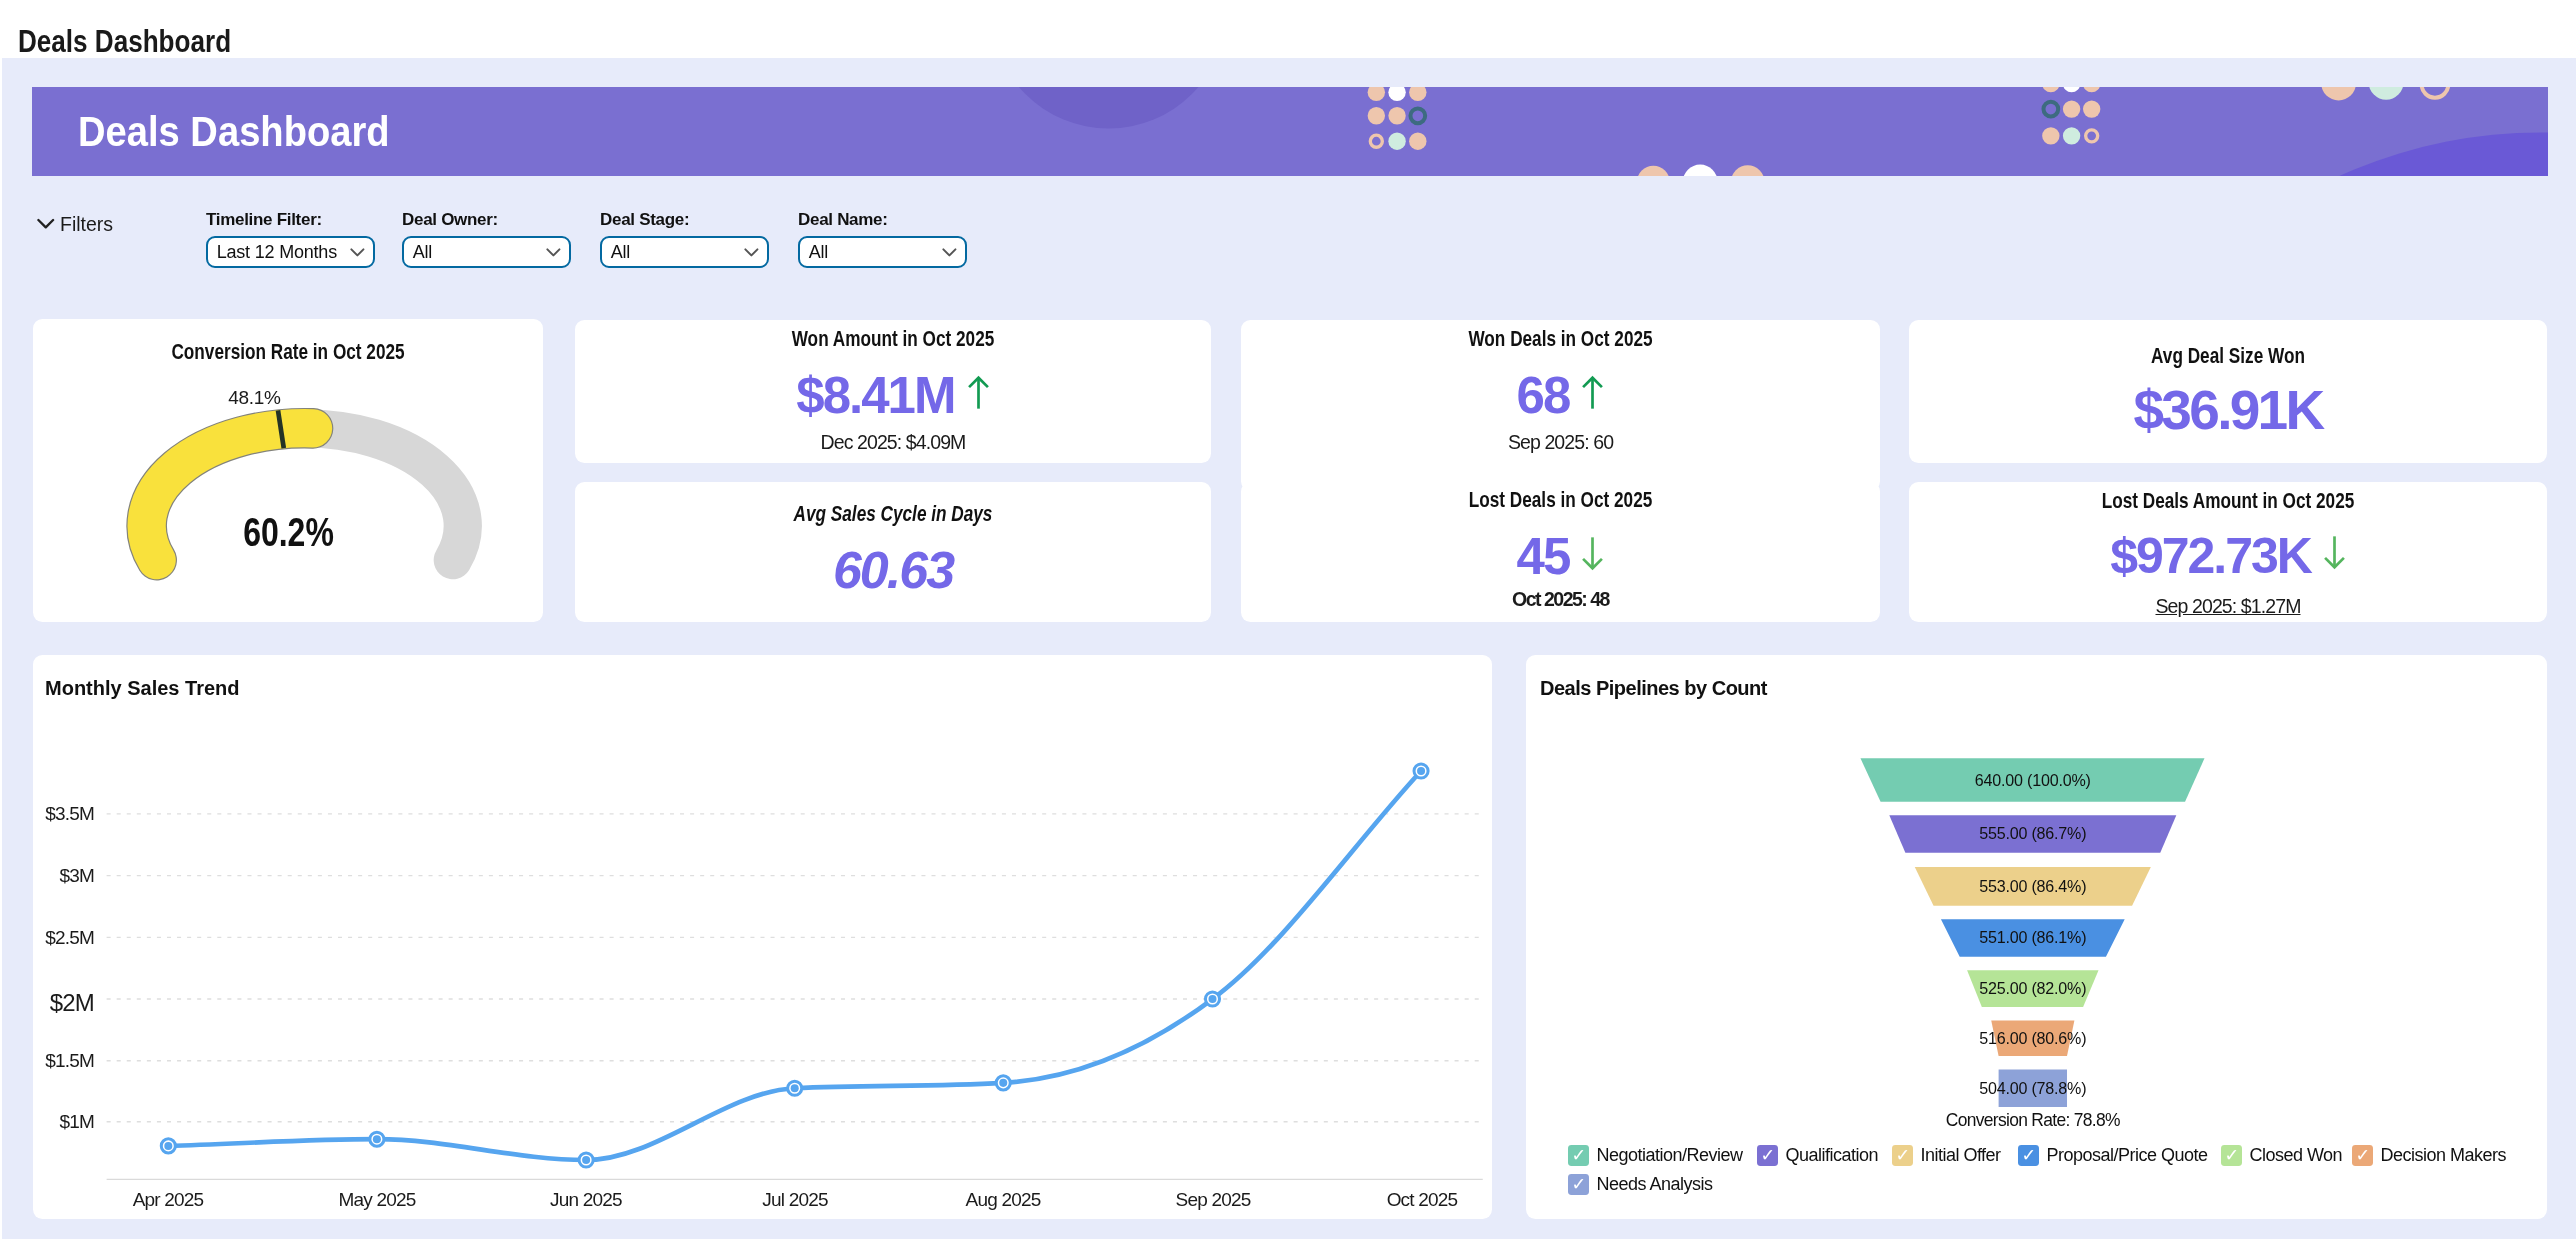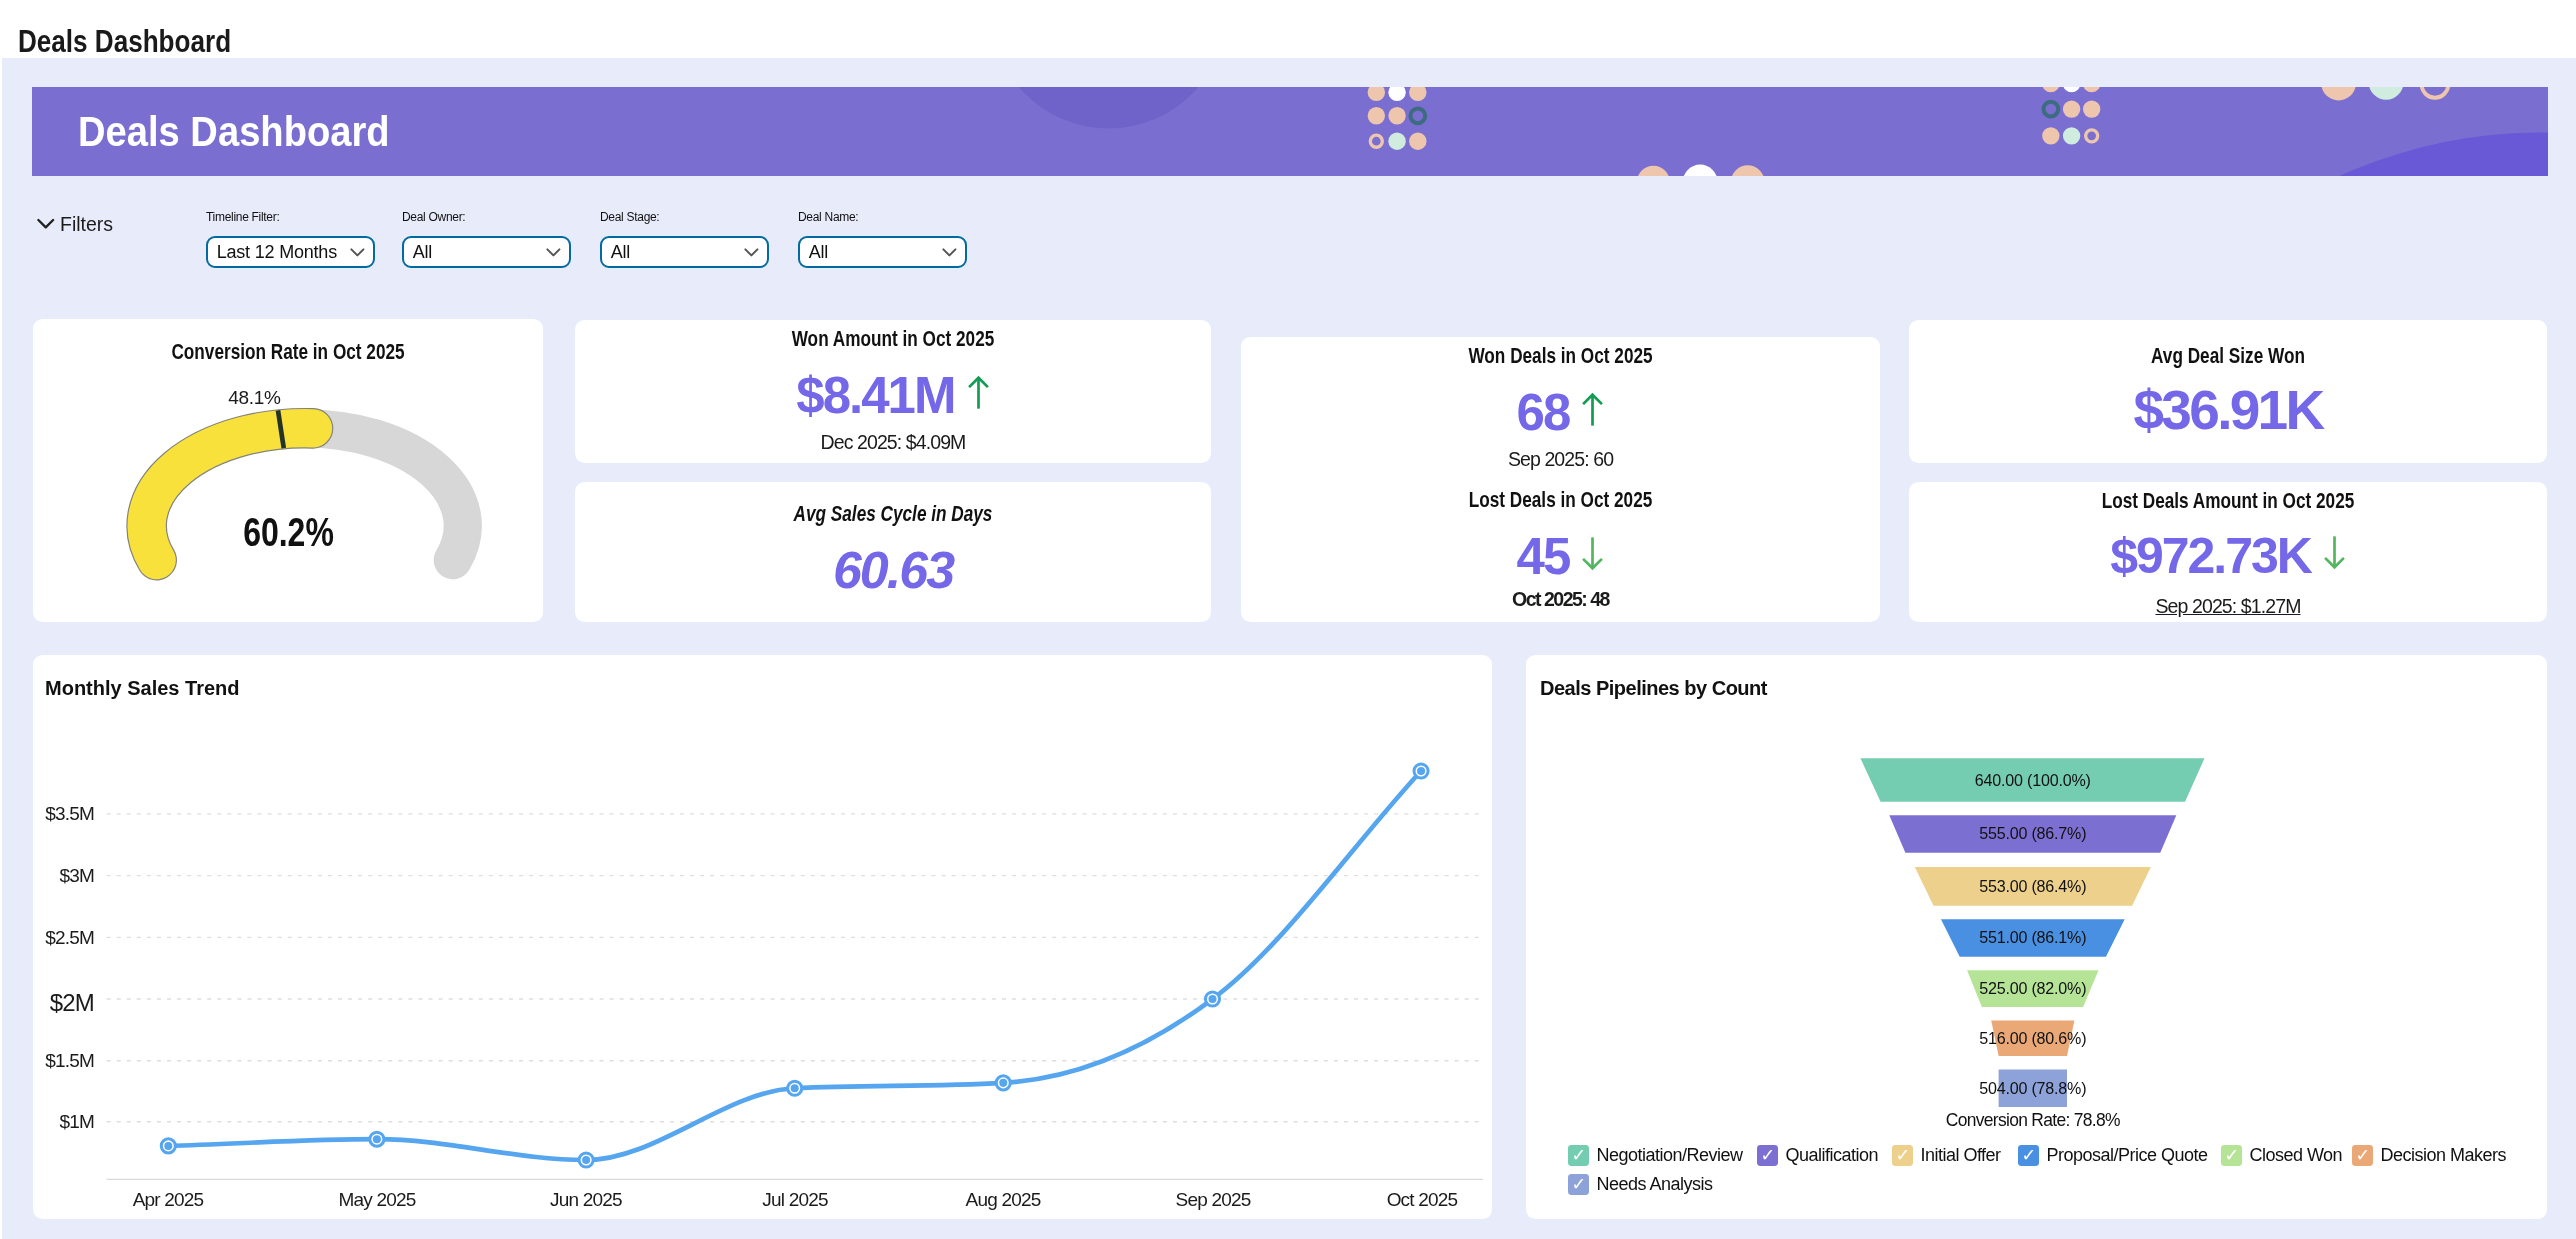--- a/index.html
+++ b/index.html
@@ -4,21 +4,21 @@
 <style>
   * { margin:0; padding:0; box-sizing:border-box; }
   html,body { width:2576px; height:1239px; background:#fff; font-family:"Liberation Sans", sans-serif; }
   .abs { position:absolute; }
   #root { position:relative; width:2576px; height:1239px; overflow:hidden; }
   .pagebg { position:absolute; left:2px; top:58px; right:0; bottom:0; background:#e7ebfa; }
   .card { position:absolute; background:#fff; border-radius:9.4px; }
   .ctitle { font-weight:bold; font-size:21.5px; color:#111; text-align:center; position:absolute; left:0; right:0; transform:scaleX(0.8); }
   .cvalue { font-weight:bold; font-size:51px; color:#7468e8; text-align:center; position:absolute; left:0; right:0; letter-spacing:-2px; }
   .csub { font-size:19.5px; color:#1b1b1b; text-align:center; position:absolute; left:0; right:0; letter-spacing:-0.9px; }
-  .flabel { position:absolute; font-size:12px; font-weight:normal; color:#111; letter-spacing:-0.3px; }
+  .flabel { position:absolute; font-size:17px; font-weight:bold; color:#111; letter-spacing:-0.3px; }
   .fselect { position:absolute; width:169px; height:32px; background:#fff; border:2px solid #0369a1; border-radius:9px; font-size:18px; color:#111; line-height:29.5px; padding-left:8.7px; letter-spacing:-0.2px; }
   .fselect svg { position:absolute; right:8px; top:10px; }
   .lgi { position:absolute; display:flex; align-items:center; font-size:18px; color:#111; height:21.5px; letter-spacing:-0.5px; }
   .lgb { display:inline-flex; width:21px; height:21px; border-radius:3.4px; color:#fff; font-size:17.5px; align-items:center; justify-content:center; margin-right:7.4px; }
 </style>
 </head>
 <body>
 <div id="root">
   <div class="pagebg"></div>
   <div class="abs" style="left:18px;top:23px;font-size:32px;font-weight:bold;color:#1a1a1a;transform:scaleX(0.815);transform-origin:0 0;">Deals Dashboard</div>
@@ -99,21 +99,21 @@
   <div class="card" style="left:575px;top:320px;width:636px;height:143px;">
     <div class="ctitle" style="top:6.7px;">Won Amount in Oct 2025</div>
     <div class="cvalue" style="top:46px;">$8.41M <svg width="23" height="35" style="margin-left:0px;position:relative;top:-3.4px;" viewBox="0 0 34 52">
           <g fill="none" stroke="#129b52" stroke-width="4">
             <line x1="17" y1="50" x2="17" y2="4"></line>
             <polyline points="3,18 17,4 31,18"></polyline>
           </g>
         </svg></div>
     <div class="csub" style="top:111px;">Dec 2025: $4.09M</div>
   </div>
-  <div class="card" style="left:1241px;top:320px;width:639px;height:171px;margin-top:17px;">
+  <div class="card" style="left:1241px;top:320px;width:639px;height:171px;">
     <div class="ctitle" style="top:6.7px;">Won Deals in Oct 2025</div>
     <div class="cvalue" style="top:46px;">68 <svg width="23" height="35" style="margin-left:0px;position:relative;top:-3.4px;" viewBox="0 0 34 52">
           <g fill="none" stroke="#129b52" stroke-width="4">
             <line x1="17" y1="50" x2="17" y2="4"></line>
             <polyline points="3,18 17,4 31,18"></polyline>
           </g>
         </svg></div>
     <div class="csub" style="top:111px;">Sep 2025: 60</div>
   </div>
   <div class="card" style="left:1909px;top:320px;width:638px;height:143px;">

